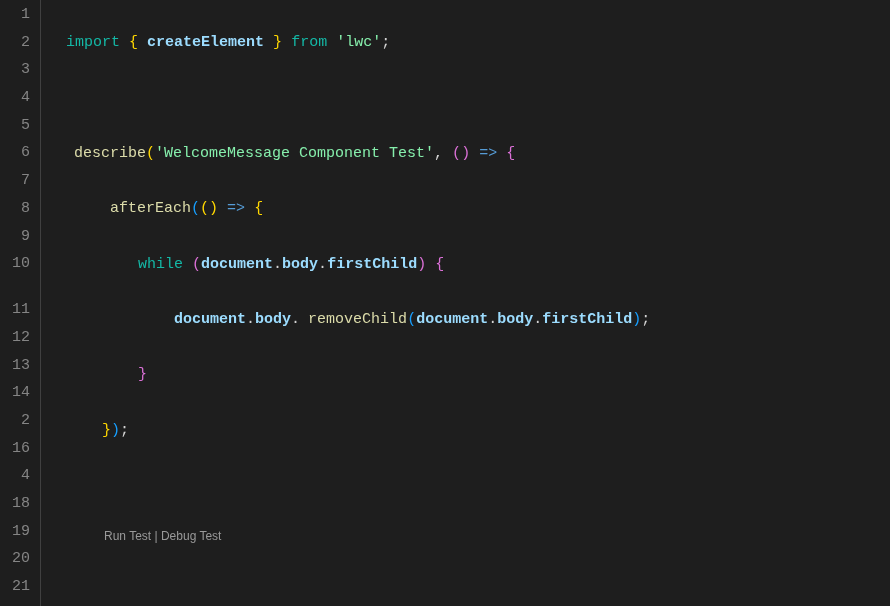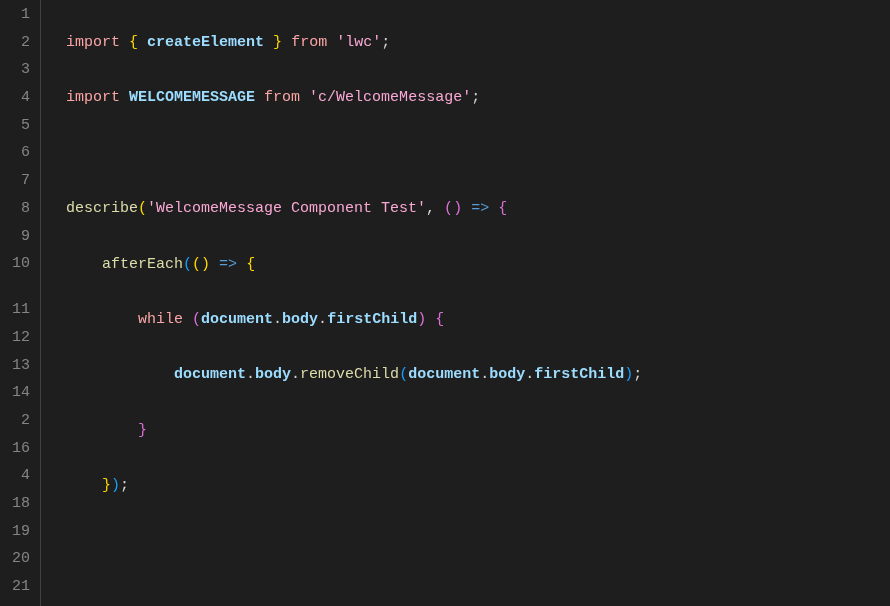--- a/index.html
+++ b/index.html
@@ -37,24 +37,24 @@
     font-size: 12px;
     color: #999999;
     height: 22px;
     line-height: 22px;
     padding-left: 38px;
     margin-top: -3px;
     margin-bottom: -2px;
   }
   .codelens a { color: #999; text-decoration: none; cursor: pointer; }
   
-  .tk-mag { color: #fca5a5; }          
+  .tk-mag { color: #14b8a6; }          
   .tk-lblue { color: #9cdcfe; font-weight: bold; }         
-  .tk-yellow { color: #dcdcaa; }        
-  .tk-str { color: #f9a8d4; }           
+  .tk-yellow { color: #dcdcaa; margin-left: 8px; }        
+  .tk-str { color: #86efac; }           
   .tk-brace1 { color: #ffd700; }        
   .tk-brace2 { color: #da70d6; }        
   .tk-brace3 { color: #179fff; }        
   .tk-pun { color: #d4d4d4; }
   .tk-arrow { color: #569cd6; }
 </style>
 </head>
 <body>
 
 <div class="editor">
@@ -77,29 +77,29 @@
     <span class="ln">16</span>
     <span class="ln">4</span>
     <span class="ln">18</span>
     <span class="ln">19</span>
     <span class="ln">20</span>
     <span class="ln">21</span>
   </div>
 
   <div class="code">
 <span class="line"><span class="tk-mag">import</span> <span class="tk-brace1">{</span> <span class="tk-lblue">createElement</span> <span class="tk-brace1">}</span> <span class="tk-mag">from</span> <span class="tk-str">'lwc'</span><span class="tk-pun">;</span></span>
-<span class="line"><span class="tk-mag">import</span> <span class="tk-lblue">WELCOMEMESSAGE</span> <span class="tk-mag">from</span> <span class="tk-str">'c/WelcomeMessage'</span><span class="tk-pun">;</span></span>
 <span class="line"></span>
 <span class="line"><span class="tk-yellow">describe</span><span class="tk-brace1">(</span><span class="tk-str">'WelcomeMessage Component Test'</span><span class="tk-pun">,</span> <span class="tk-brace2">(</span><span class="tk-brace2">)</span> <span class="tk-arrow">=&gt;</span> <span class="tk-brace2">{</span></span>
 <span class="line">    <span class="tk-yellow">afterEach</span><span class="tk-brace3">(</span><span class="tk-brace1">(</span><span class="tk-brace1">)</span> <span class="tk-arrow">=&gt;</span> <span class="tk-brace1">{</span></span>
 <span class="line">        <span class="tk-mag">while</span> <span class="tk-brace2">(</span><span class="tk-lblue">document</span><span class="tk-pun">.</span><span class="tk-lblue">body</span><span class="tk-pun">.</span><span class="tk-lblue">firstChild</span><span class="tk-brace2">)</span> <span class="tk-brace2">{</span></span>
 <span class="line">            <span class="tk-lblue">document</span><span class="tk-pun">.</span><span class="tk-lblue">body</span><span class="tk-pun">.</span><span class="tk-yellow">removeChild</span><span class="tk-brace3">(</span><span class="tk-lblue">document</span><span class="tk-pun">.</span><span class="tk-lblue">body</span><span class="tk-pun">.</span><span class="tk-lblue">firstChild</span><span class="tk-brace3">)</span><span class="tk-pun">;</span></span>
 <span class="line">        <span class="tk-brace2">}</span></span>
 <span class="line">    <span class="tk-brace1">}</span><span class="tk-brace3">)</span><span class="tk-pun">;</span></span>
 <span class="line"></span>
+<div class="codelens"><a>Run Test</a><span> | </span><a>Debug Test</a></div>
 
 
 
 
 
 
 
 
 
 

